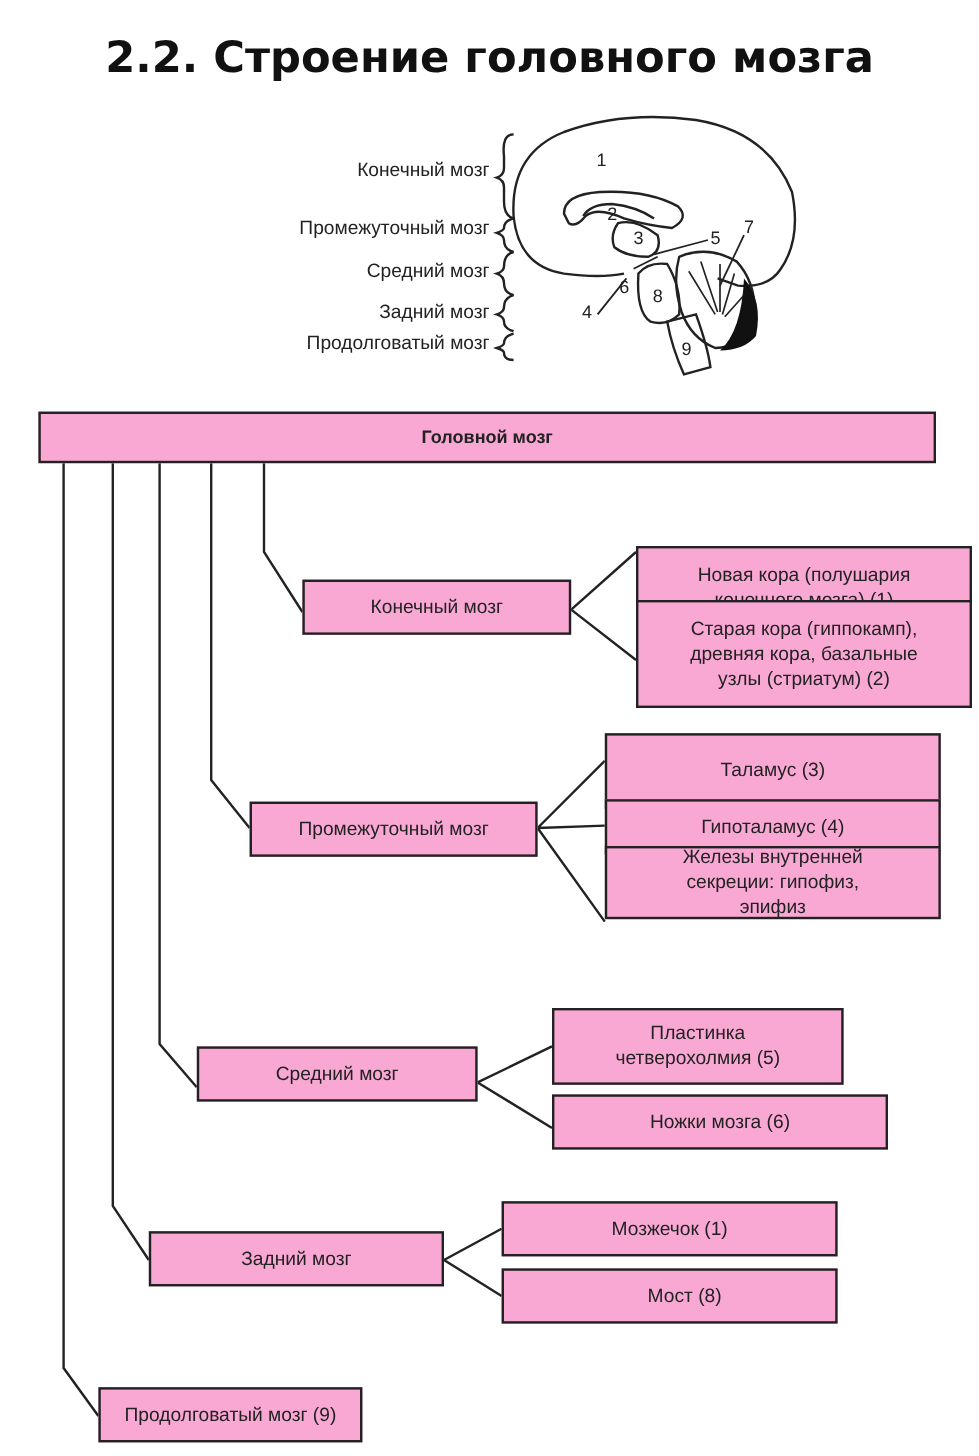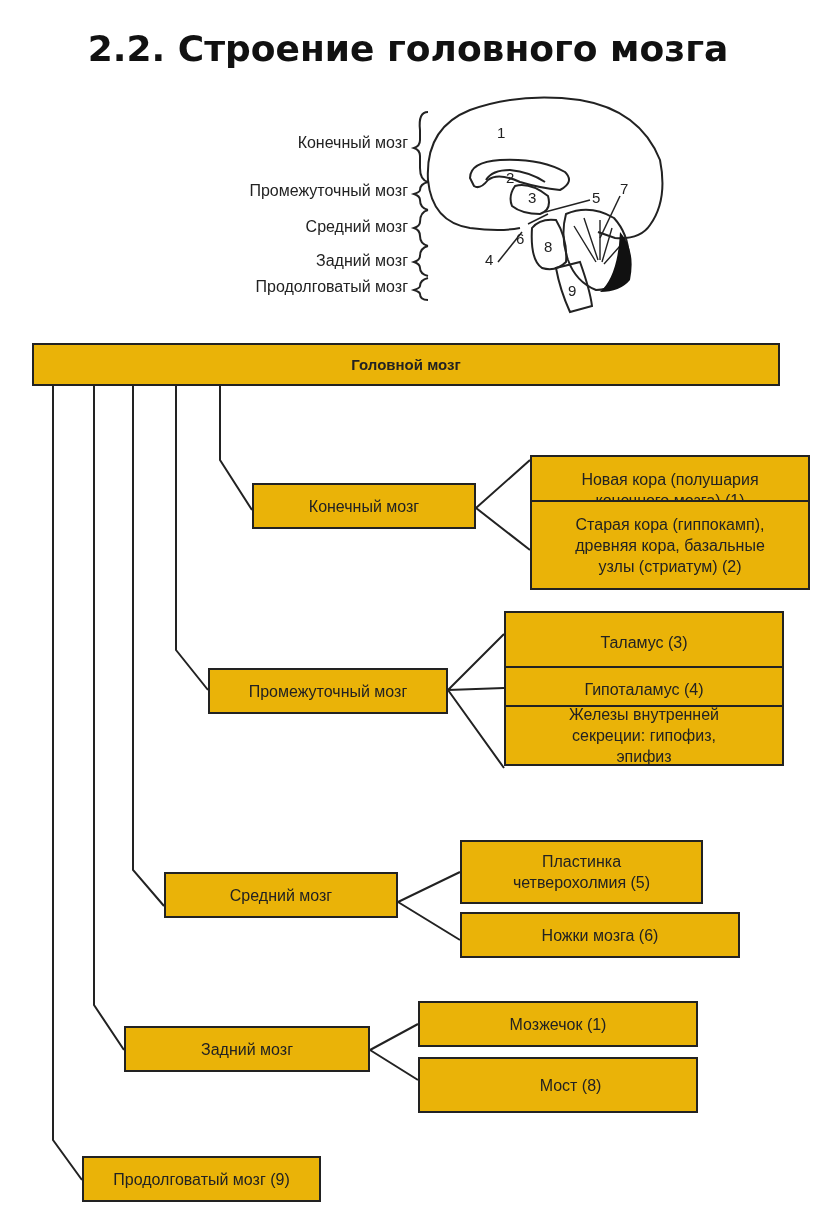--- a/index.html
+++ b/index.html
@@ -2,21 +2,21 @@
 <html><head>
 <meta charset="utf-8">
 <style>
   html, body { margin: 0; padding: 0; background: #ffffff; }
   body { width: 816px; height: 1213px; position: relative; overflow: hidden;
          font-family: "Liberation Sans", sans-serif; color: #1a1a1a; }
   .title { position: absolute; left: 0; top: 28px; width: 816px; text-align: center;
            font-family: "DejaVu Sans", sans-serif; font-weight: bold; font-size: 36px;
            letter-spacing: 0px; color: #111; }
   .lvl { position: absolute; right: 408px; font-size: 16px; color: #222; white-space: nowrap; }
-  .box { position: absolute; border: 2px solid #222; background: #eab308; box-sizing: border-box;
+  .box { position: absolute; border: 2px solid #222; background: #f9a8d4; box-sizing: border-box;
          display: flex; align-items: center; justify-content: center; text-align: center;
          font-size: 16px; line-height: 21px; color: #222; white-space: pre-line; }
   .root { font-weight: bold; font-size: 15px; }
   svg.lines { position: absolute; left: 0; top: 0; }
   .brain-num { font-family: "Liberation Sans", sans-serif; font-size: 15px; fill: #222; }
 </style>
 </head>
 <body>
 
 <div class="title">2.2. Строение головного мозга</div>
@@ -82,32 +82,32 @@
     <path d="M370 1050 L418 1024 M370 1050 L418 1080"></path>
   </g>
 </svg>
 
 <div class="box root" style="left:32px; top:343px; width:748px; height:43px;">Головной мозг</div>
 
 <div class="box" style="left:252px; top:483px; width:224px; height:46px;">Конечный мозг</div>
 <div class="box" style="left:208px; top:668px; width:240px; height:46px;">Промежуточный мозг</div>
 <div class="box" style="left:164px; top:872px; width:234px; height:46px;">Средний мозг</div>
 <div class="box" style="left:124px; top:1026px; width:246px; height:46px;">Задний мозг</div>
-<div class="box" style="left:82px; top:1156px; width:239px; height:46px;">Продолговатый мозг (9)</div>
+<div class="box" style="left:82px; top:1156px; width:220px; height:46px;">Продолговатый мозг (9)</div>
 
 <div class="box" style="left:530px; top:423px; width:280px; height:70px;margin-top:32px;">Новая кора (полушария
 конечного мозга) (1)</div>
 <div class="box" style="left:530px; top:500px; width:280px; height:90px;">Старая кора (гиппокамп),
 древняя кора, базальные
 узлы (стриатум) (2)</div>
 
 <div class="box" style="left:504px; top:611px; width:280px; height:63px;">Таламус (3)</div>
 <div class="box" style="left:504px; top:666px; width:280px; height:46px;">Гипоталамус (4)</div>
 <div class="box" style="left:504px; top:705px; width:280px; height:61px;">Железы внутренней
 секреции: гипофиз,
 эпифиз</div>
 
 <div class="box" style="left:460px; top:840px; width:243px; height:64px;">Пластинка
 четверохолмия (5)</div>
 <div class="box" style="left:460px; top:912px; width:280px; height:46px;">Ножки мозга (6)</div>
 
 <div class="box" style="left:418px; top:1001px; width:280px; height:46px;">Мозжечок (1)</div>
-<div class="box" style="left:418px; top:1057px; width:280px; height:56px;padding-left:25px;">Мост (8)</div>
+<div class="box" style="left:418px; top:1057px; width:280px; height:46px;padding-left:25px;">Мост (8)</div>
 
 </body></html>

